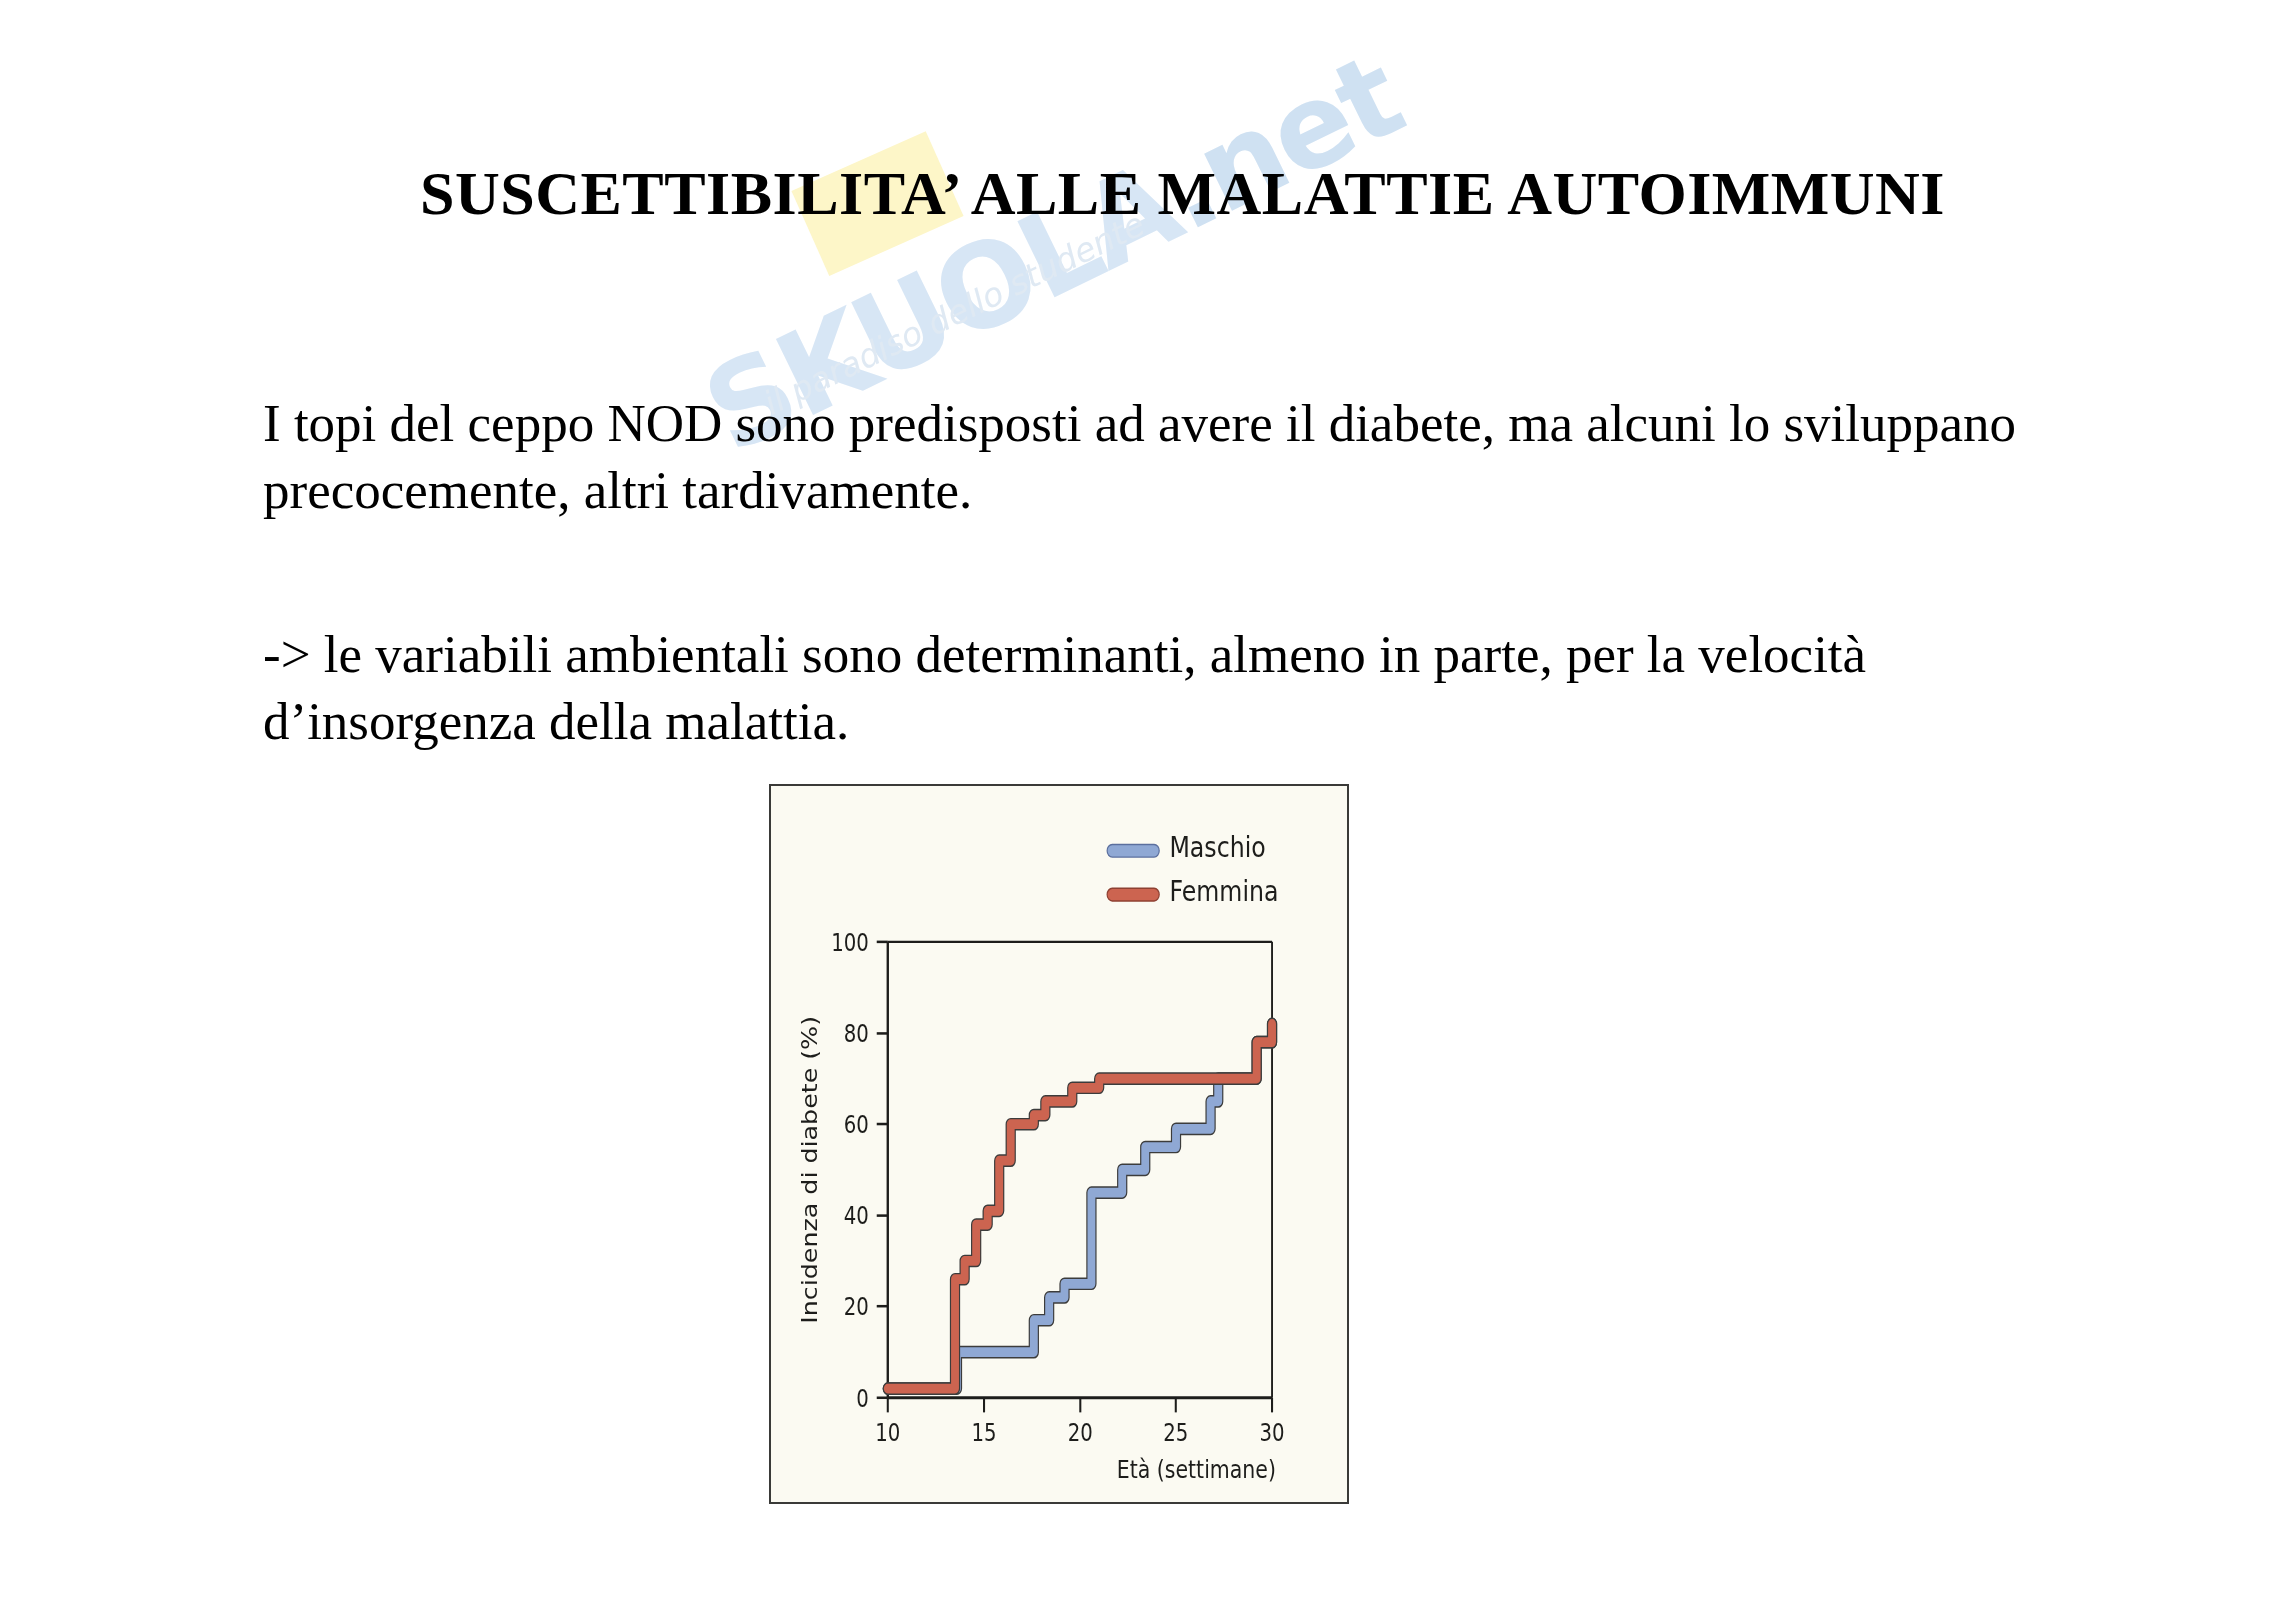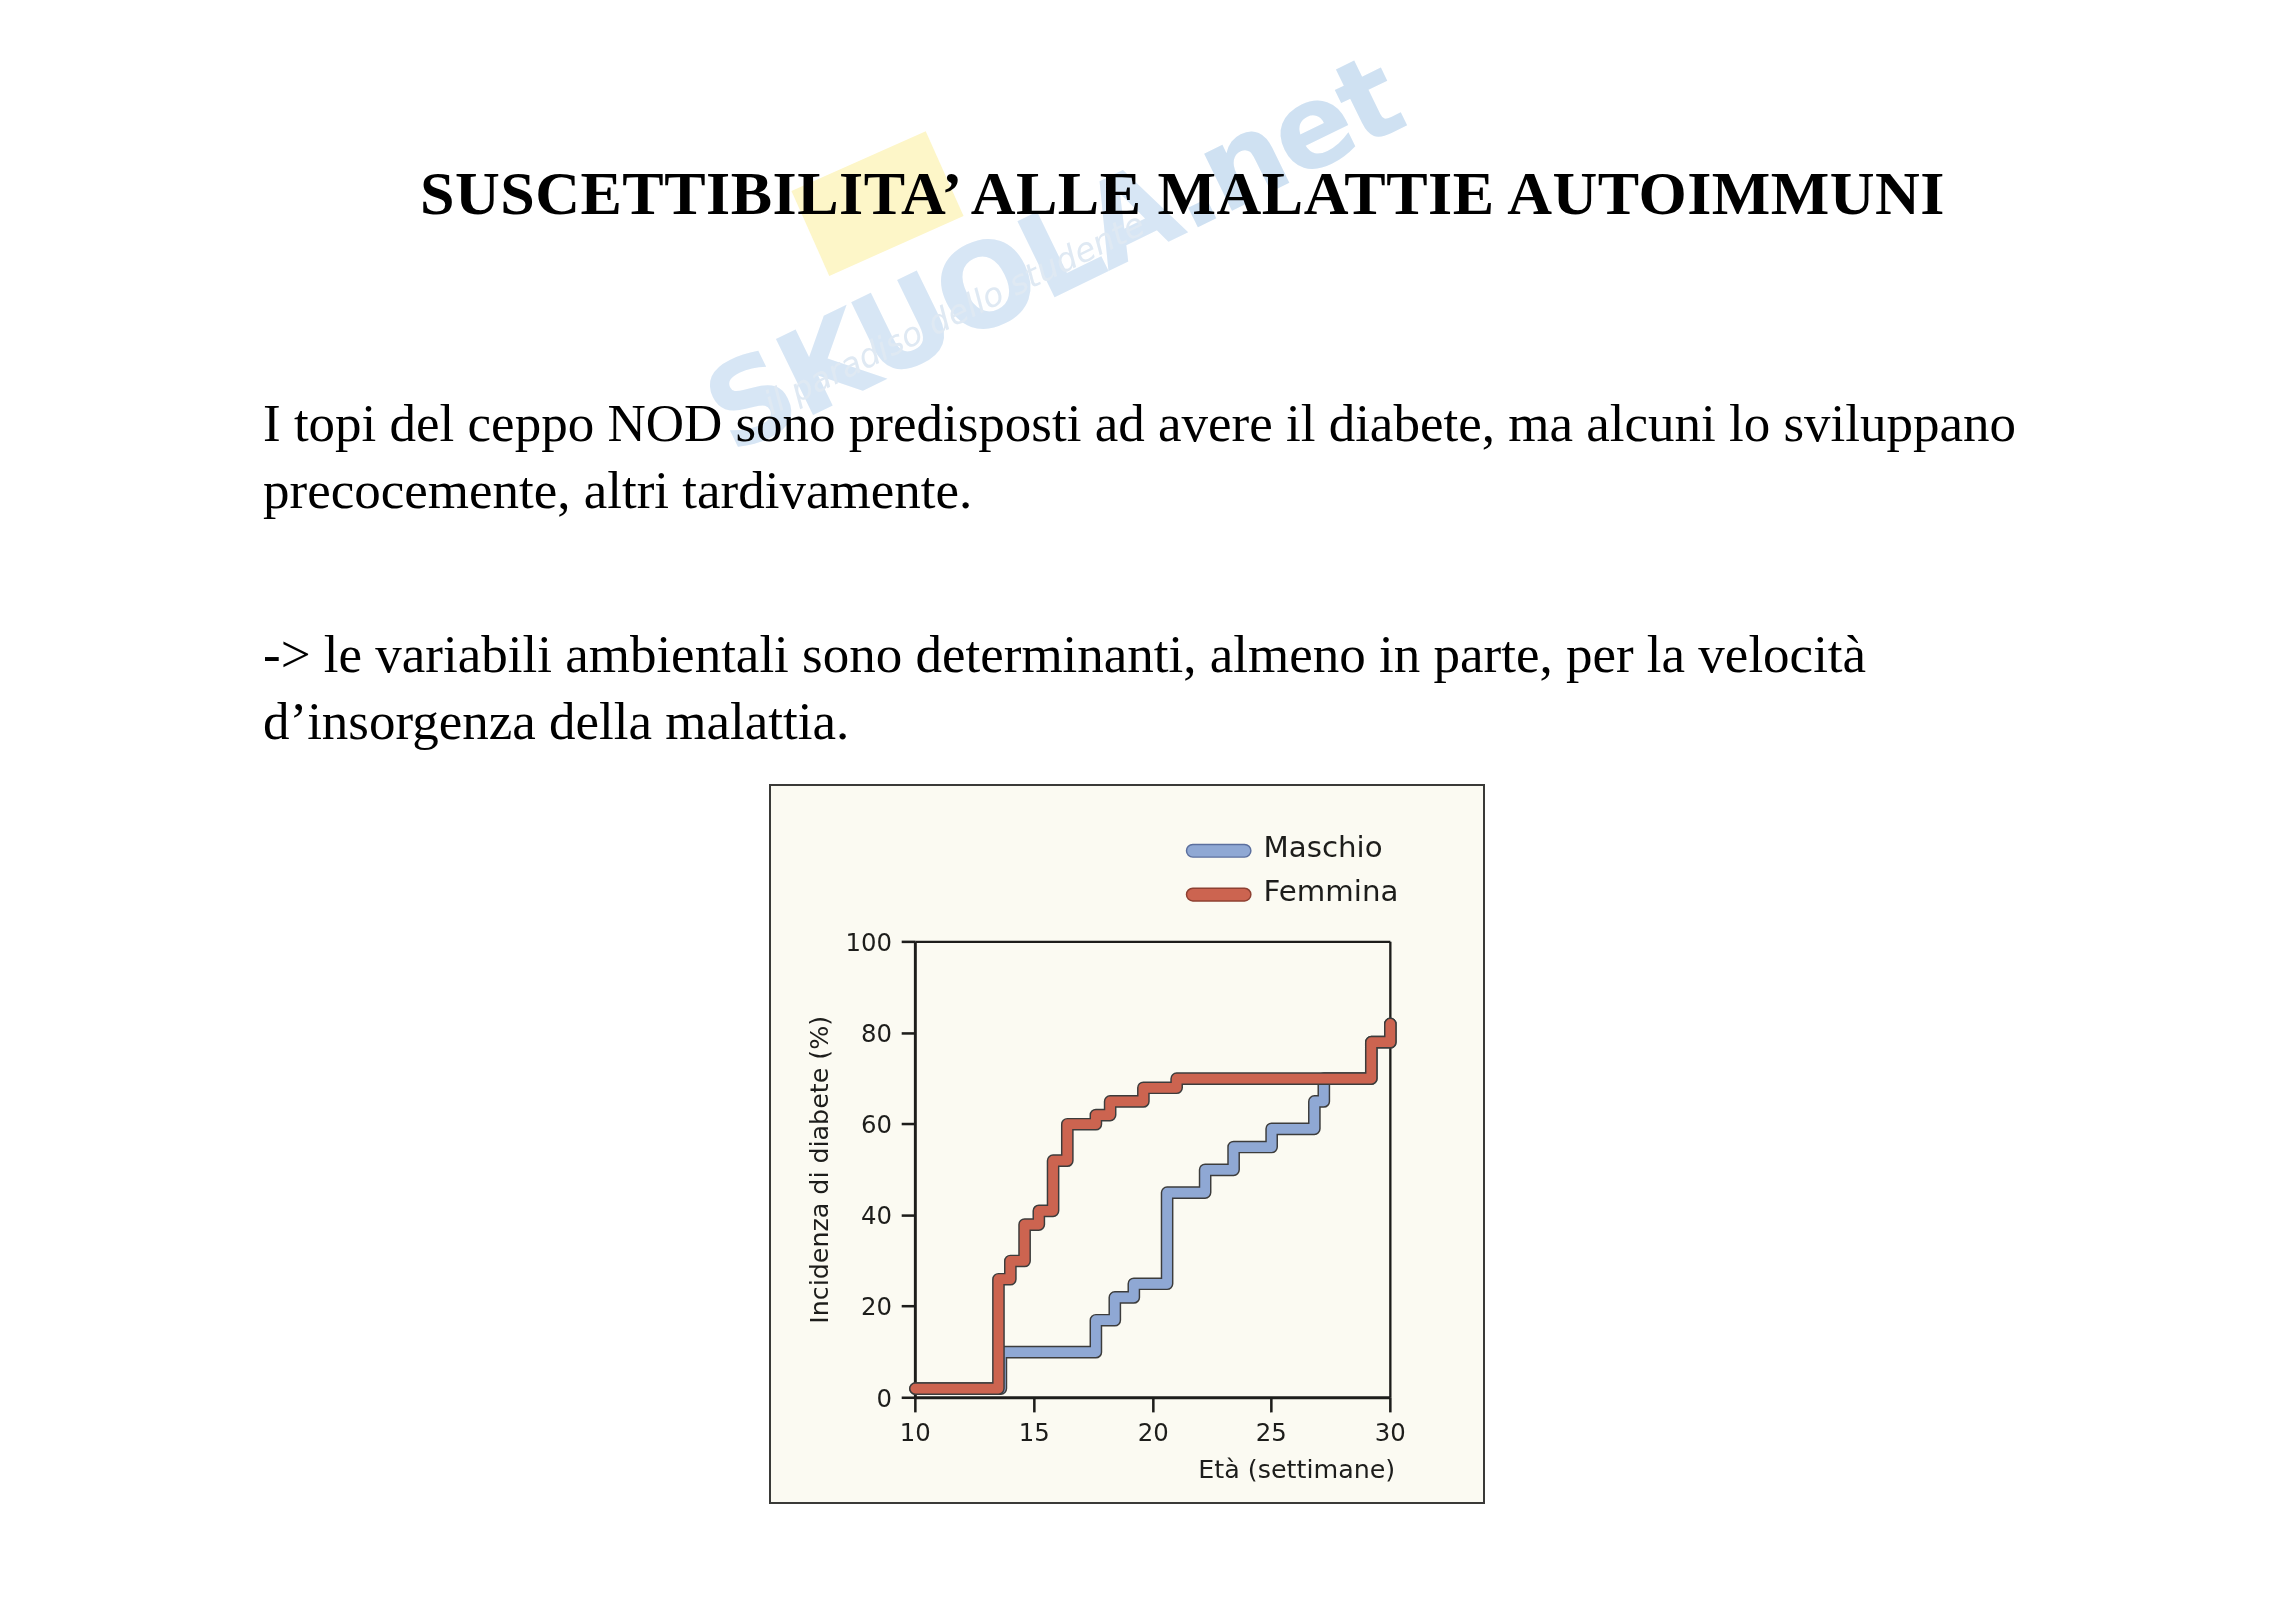--- a/index.html
+++ b/index.html
@@ -83,21 +83,21 @@
     z-index: 3;
   }
   #paragraph-1 { top: 337px; }
   #paragraph-2 { top: 568px; }
 
   
   #figure {
     position: absolute;
     left: 769px;
     top: 784px;
-    width: 716px;
+    width: 580px;
     height: 720px;
     background: #f0abfc;
     border: 2.9px solid #3a3a38;
     box-sizing: border-box;
     z-index: 2;
   }
   #chart-svg {
     display: block;
     width: 100%;
     height: 100%;

